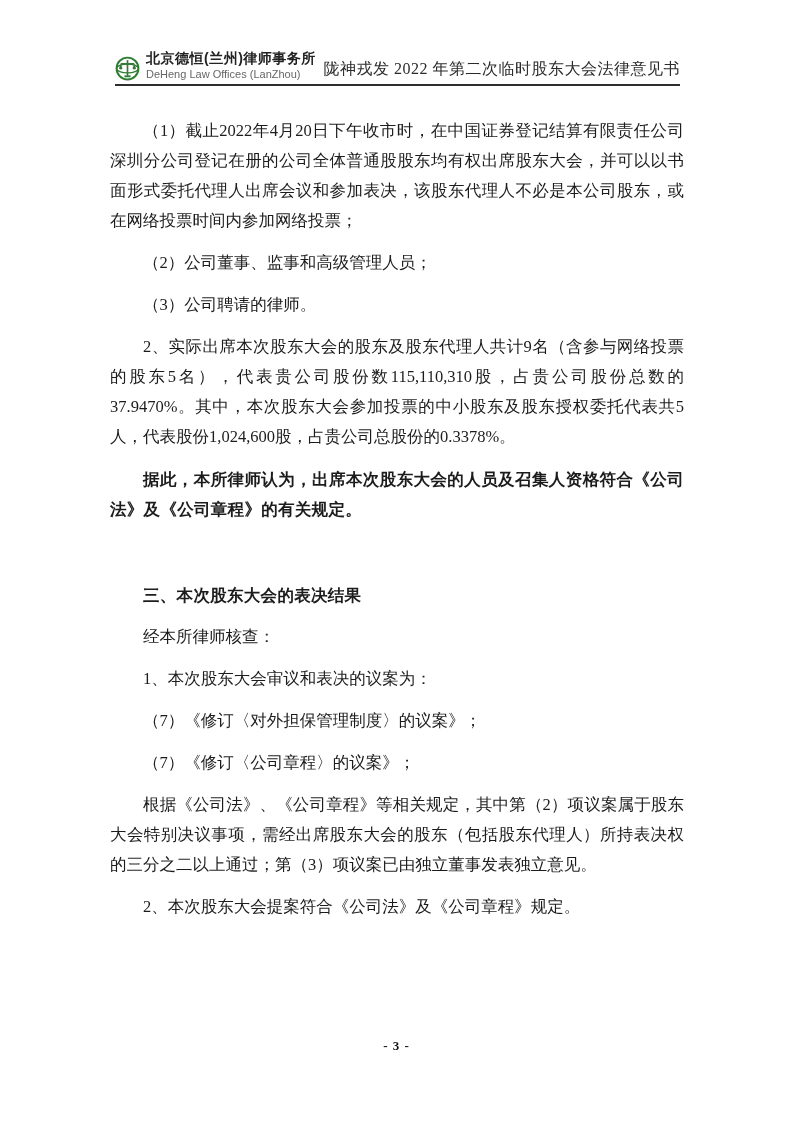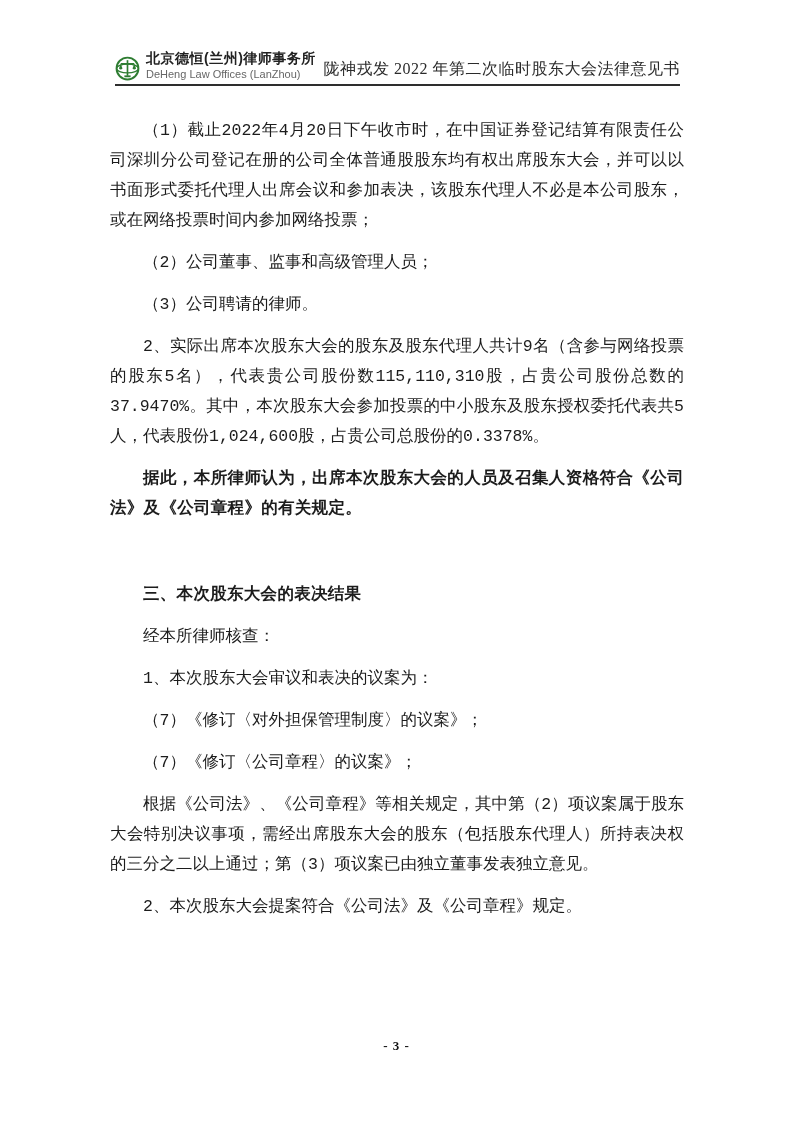--- a/index.html
+++ b/index.html
@@ -41,21 +41,21 @@
     top: 84px; left: 115px; width: 565px;
     border-top: 2px solid #2e2e2e;
   }
   
   .doc-body {
     position: absolute;
     top: 116px; left: 110px; width: 574px;
     font-size: 16.5px; line-height: 30px;
     text-align: justify;
   }
-  .doc-body p { margin: 0 0 12px 0; text-indent: 2em; font-family: Liberation Mono, monospace; }
+  .doc-body p { margin: 0 0 12px 0; text-indent: 2em; }
   .para-bold {
     font-family: "Liberation Sans", sans-serif;
     font-weight: bold;
     letter-spacing: 0.3px;
   }
   .section-heading {
     font-family: "Liberation Sans", sans-serif;
     font-weight: bold;
     margin-top: 56px !important;
     letter-spacing: 0.3px;

